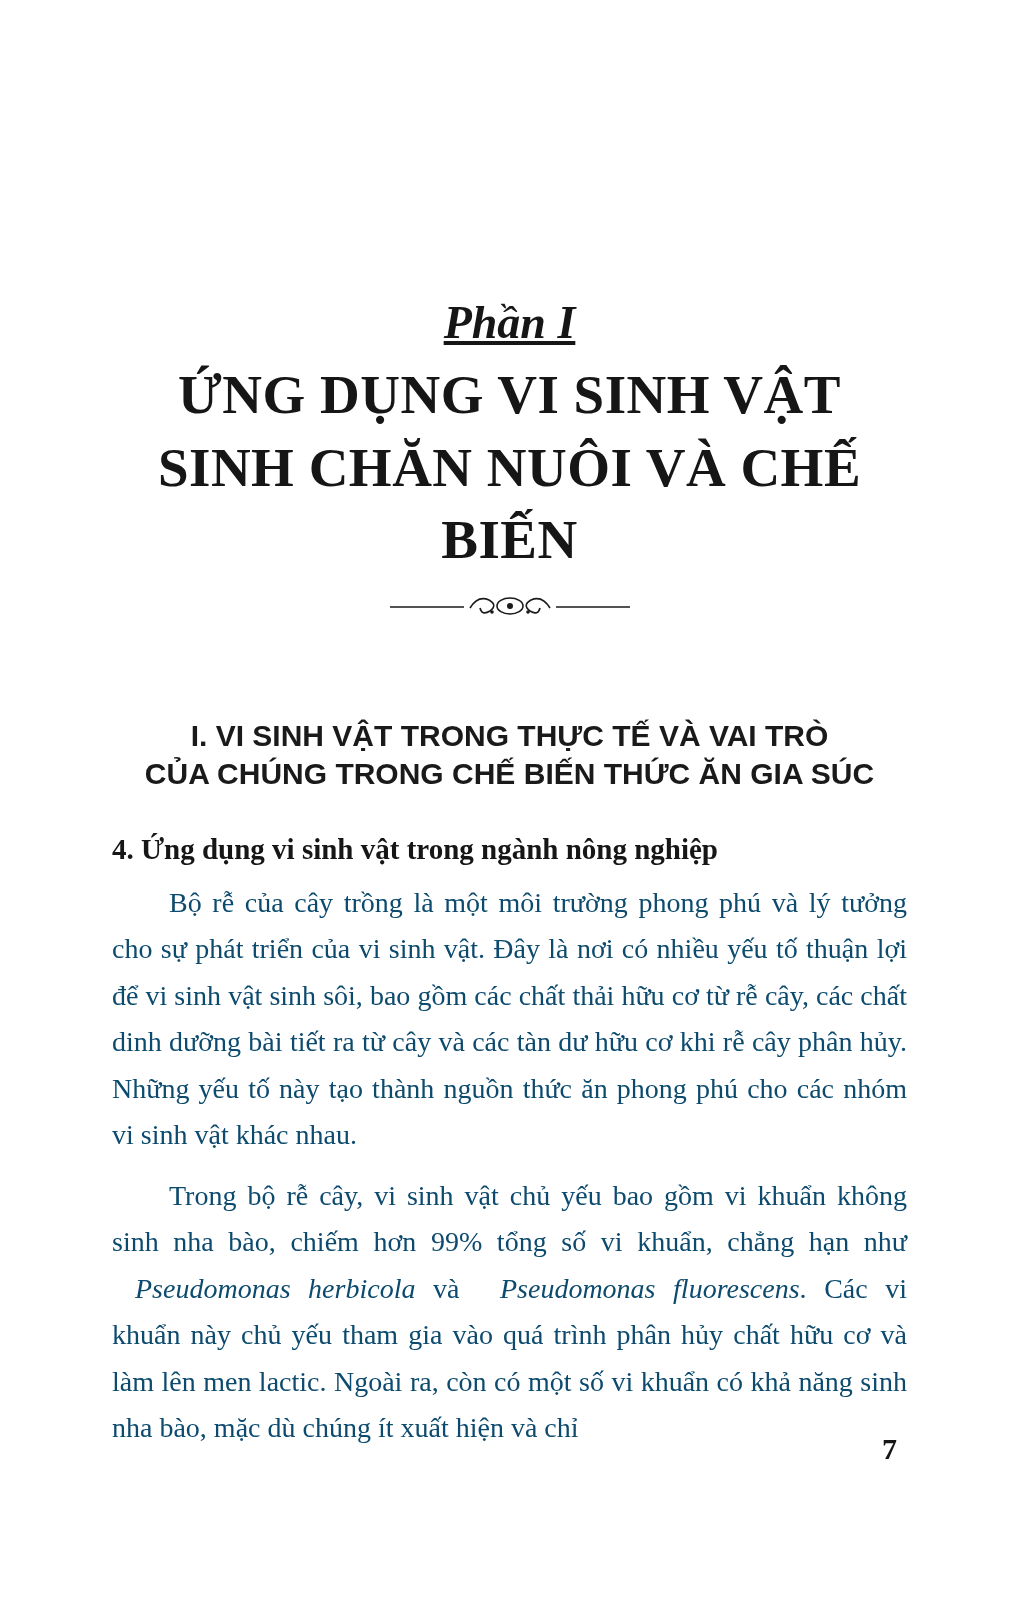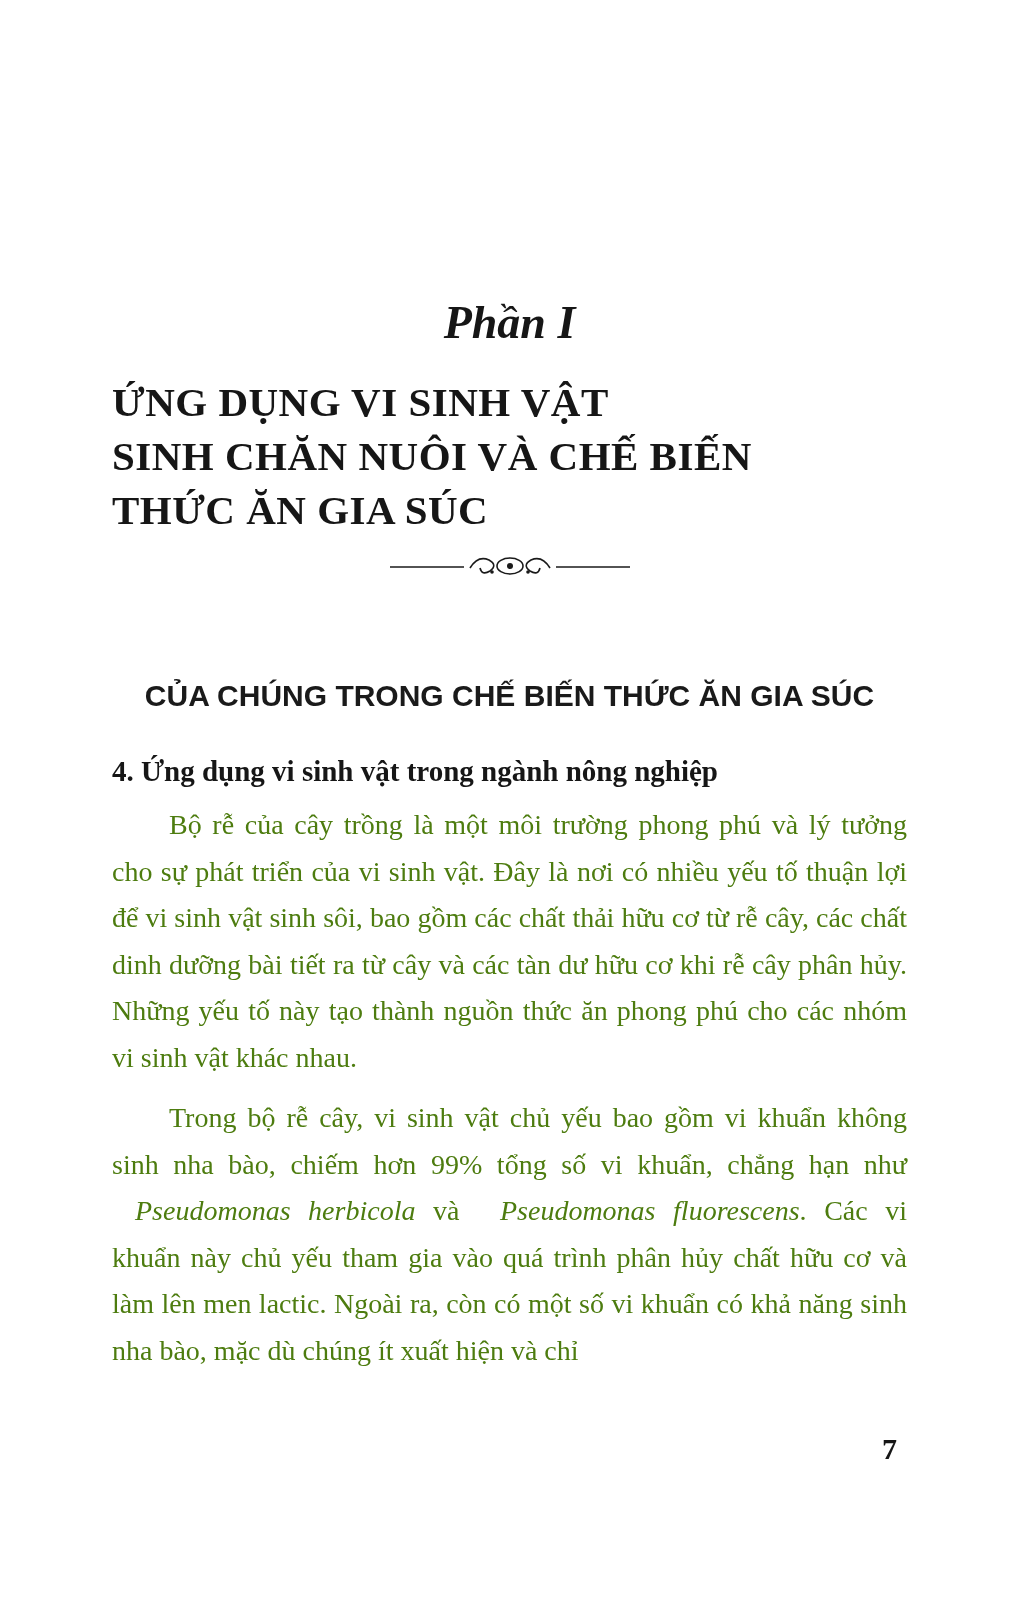--- a/index.html
+++ b/index.html
@@ -18,26 +18,27 @@
     padding: 0 118px 0 112px;
     overflow: hidden;
   }
   .part-label {
     padding-top: 296px;
     text-align: center;
     font-weight: bold;
     font-style: italic;
     font-size: 46px;
     color: #161616;
+    text-decoration: underline;
   }
   .title {
-    margin-top: 26px;
-    text-align: left;
+    margin-top: 10px;
+    text-align: center;
     font-weight: bold;
-    font-size: 41px;
+    font-size: 55px;
     line-height: 1.32;
     letter-spacing: 0.5px;
     color: #161616;
   }
   .title-line { display: block; }
   .ornament {
     margin-top: 16px;
     text-align: center;
   }
   .ornament svg { display: inline-block; vertical-align: middle; }
@@ -56,21 +57,21 @@
     font-weight: bold;
     font-size: 29px;
     color: #161616;
   }
   .body-para {
     margin-top: 14px;
     font-size: 28px;
     line-height: 1.66;
     text-align: justify;
     text-indent: 57px;
-    color: #4d7c0f;
+    color: #0c4a6e;
   }
   .body-para em { font-style: italic; margin-left: 23px; }
   .page-number {
     position: absolute;
     right: 128px;
     bottom: 148px;
     font-weight: bold;
     font-size: 30px;
     color: #161616;
   }
@@ -78,37 +79,37 @@
 </head>
 <body>
 
 <div class="page">
 
   <div class="part-label">Phần I</div>
 
   <h1 class="title">
     <span class="title-line">ỨNG DỤNG VI SINH VẬT</span>
     <span class="title-line">SINH CHĂN NUÔI VÀ CHẾ BIẾN</span>
-    <span class="title-line">THỨC ĂN GIA SÚC</span>
   </h1>
 
   <div class="ornament">
     <svg width="240" height="28" viewBox="0 0 240 28">
       <line x1="0" y1="14" x2="74" y2="14" stroke="#1a1a1a" stroke-width="1.6"></line>
       <line x1="166" y1="14" x2="240" y2="14" stroke="#1a1a1a" stroke-width="1.6"></line>
       <path d="M80 15 q8 -13 19 -8 q9 5 1 11 q-8 5 -10 -3" fill="none" stroke="#1a1a1a" stroke-width="1.6"></path>
       <path d="M160 15 q-8 -13 -19 -8 q-9 5 -1 11 q8 5 10 -3" fill="none" stroke="#1a1a1a" stroke-width="1.6"></path>
       <ellipse cx="120" cy="13" rx="13" ry="8" fill="none" stroke="#1a1a1a" stroke-width="1.6"></ellipse>
       <circle cx="120" cy="13" r="3" fill="#1a1a1a"></circle>
       <circle cx="102" cy="19" r="1.8" fill="#1a1a1a"></circle>
       <circle cx="138" cy="19" r="1.8" fill="#1a1a1a"></circle>
     </svg>
   </div>
 
   <h2 class="section-heading">
+    <span class="section-line">I. VI SINH VẬT TRONG THỰC TẾ VÀ VAI TRÒ</span>
     <span class="section-line">CỦA CHÚNG TRONG CHẾ BIẾN THỨC ĂN GIA SÚC</span>
   </h2>
 
   <h3 class="subsection-heading">4. Ứng dụng vi sinh vật trong ngành nông nghiệp</h3>
 
   <p class="body-para">Bộ rễ của cây trồng là một môi trường phong phú và lý tưởng cho sự phát triển của vi sinh vật. Đây là nơi có nhiều yếu tố thuận lợi để vi sinh vật sinh sôi, bao gồm các chất thải hữu cơ từ rễ cây, các chất dinh dưỡng bài tiết ra từ cây và các tàn dư hữu cơ khi rễ cây phân hủy. Những yếu tố này tạo thành nguồn thức ăn phong phú cho các nhóm vi sinh vật khác nhau.</p>
 
   <p class="body-para"><span>Trong bộ rễ cây, vi sinh vật chủ yếu bao gồm vi khuẩn không sinh nha bào, chiếm hơn 99% tổng số vi khuẩn, chẳng hạn như </span><em>Pseudomonas herbicola</em><span> và </span><em>Pseudomonas fluorescens</em><span>. Các vi khuẩn này chủ yếu tham gia vào quá trình phân hủy chất hữu cơ và làm lên men lactic. Ngoài ra, còn có một số vi khuẩn có khả năng sinh nha bào, mặc dù chúng ít xuất hiện và chỉ</span></p>
 
   <div class="page-number">7</div>

